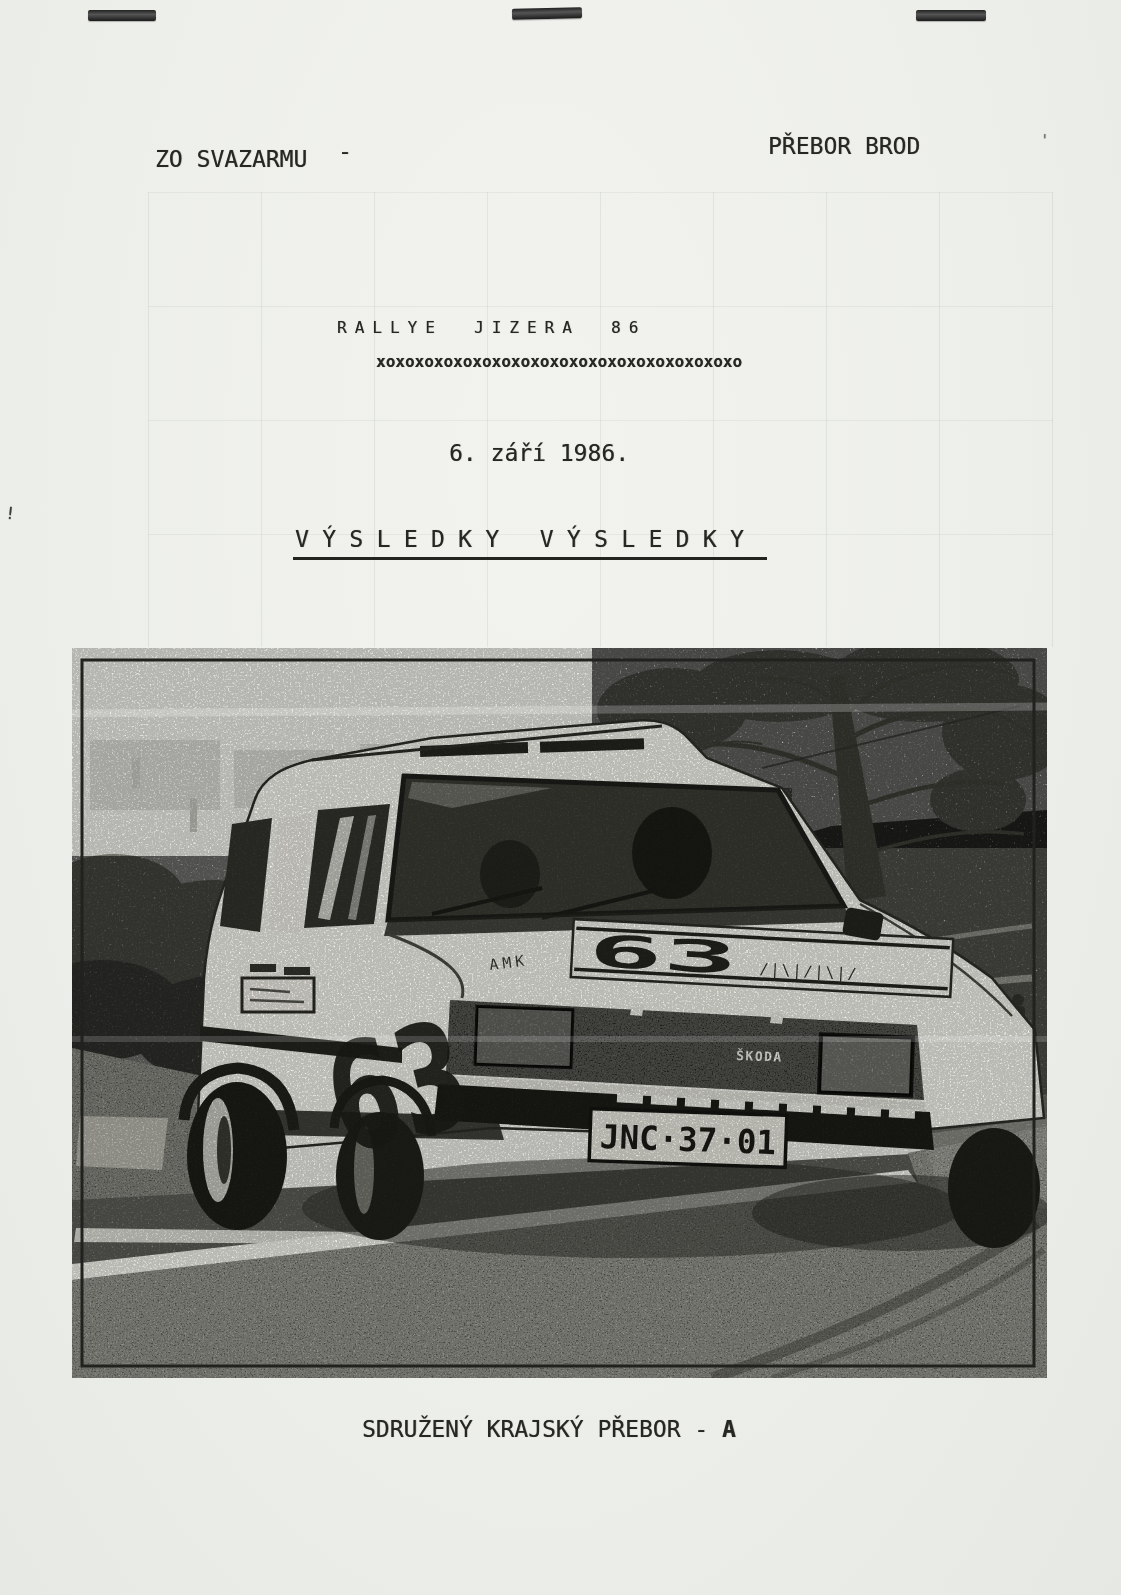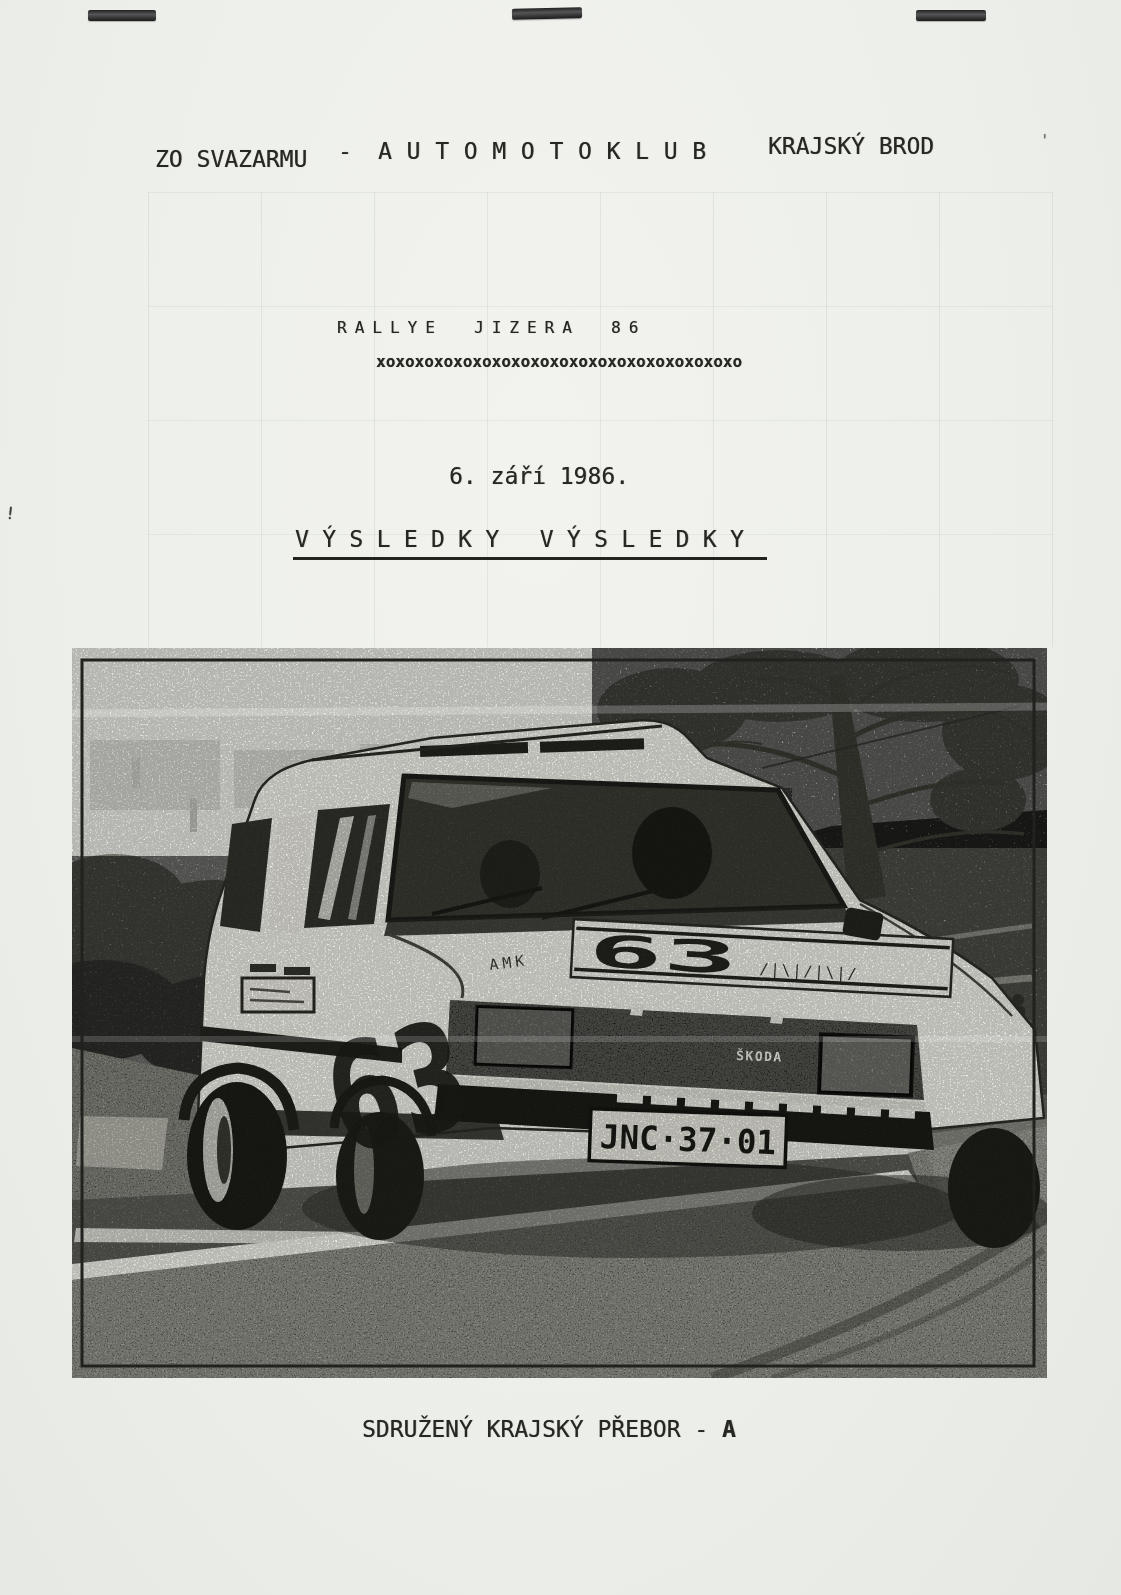--- a/index.html
+++ b/index.html
@@ -21,21 +21,21 @@
       repeating-linear-gradient(to right, rgba(140,155,142,.16) 0 1px, transparent 1px 113px),
       repeating-linear-gradient(to bottom, rgba(140,155,142,.13) 0 1px, transparent 1px 114px);
   }
   .hdr-org{left:155px;top:146px;font-size:23px;}
   .hdr-sep{left:338px;top:138px;font-size:23px;}
   .hdr-club{left:378px;top:138px;font-size:23px;letter-spacing:.64em;}
   .hdr-city{left:768px;top:133px;font-size:23px;}
   .hdr-div{left:151px;top:163px;font-size:16px;letter-spacing:.02em;font-weight:bold;color:#2b2b27;}
   .title-main{left:337px;top:318px;font-size:16px;letter-spacing:.5em;word-spacing:.85em;}
   .title-div{left:337px;top:352px;font-size:16px;font-weight:bold;margin-left:39px;}
-  .date-line{left:449px;top:463px;font-size:23px;}
+  .date-line{left:449px;top:440px;font-size:23px;}
   .results-head{left:293px;top:526px;font-size:23px;letter-spacing:.58em;
                 padding:0 10px 5px 2px;border-bottom:3px solid #23231f;}
   .caption{left:362px;top:1416px;font-size:23px;}
   .caption b{font-weight:bold;}
   .margin-mark{left:5px;top:503px;font-size:17px;color:#3c3c38;transform:rotate(6deg);}
   .corner-mark{left:1040px;top:132px;font-size:15px;color:#7a7a74;}
   .photo-wrap{position:absolute;left:72px;top:648px;width:975px;height:730px;overflow:hidden;}
   svg text{font-family:"DejaVu Sans Mono","Liberation Mono",monospace;}
 </style>
 </head>
@@ -47,22 +47,21 @@
   <div class="staple" style="left:512px;top:8px;width:70px;transform:rotate(-1.5deg);"></div>
   <div class="staple" style="left:916px;top:10px;width:70px;"></div>
 
   <div class="ghost-grid"></div>
 
   <div class="type margin-mark">!</div>
   <div class="type corner-mark">'</div>
 
   <div class="type hdr-org">ZO SVAZARMU</div>
   <div class="type hdr-sep">-</div>
-  <div class="type hdr-club">AUTOMOTOKLUB</div>
-  <div class="type hdr-city">KRAJSKÝ BROD</div>
+  <div class="type hdr-city">PŘEBOR BROD</div>
 
   <div class="type title-main">RALLYE JIZERA 86</div>
   <div class="type title-div">xoxoxoxoxoxoxoxoxoxoxoxoxoxoxoxoxoxoxo</div>
 
   <div class="type date-line">6. září 1986.</div>
 
   <div class="type results-head">VÝSLEDKY VÝSLEDKY</div>
 
   <div class="photo-wrap">
     <svg width="975" height="730" viewBox="0 0 975 730">

